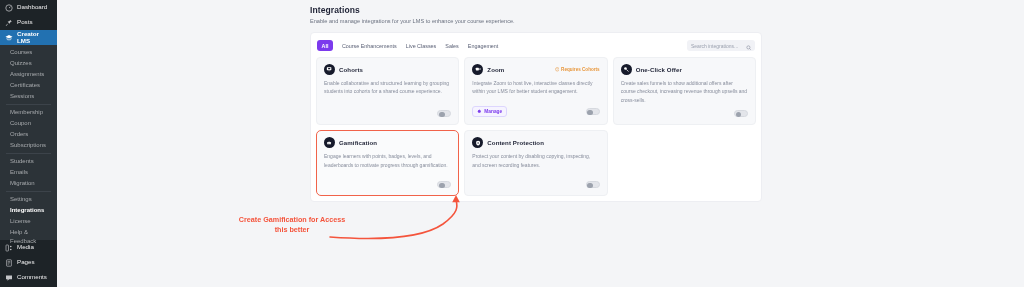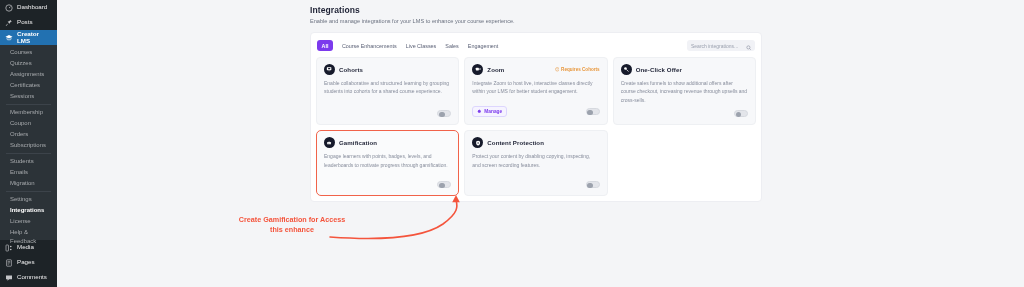--- a/index.html
+++ b/index.html
@@ -382,16 +382,16 @@
     </div>
   </div>
 
   <svg id="annot" viewBox="0 0 1024 287">
     <path d="M330 237 C372 240, 420 240, 443 224 C458 213, 458 207, 456 200" fill="none" stroke="#f4543c" stroke-width="1.6" stroke-linecap="round"></path>
     <path d="M456 195 L452.2 202.2 L459.8 202.2 Z" fill="#f4543c"></path>
   </svg>
 
   <div class="annot-text">
     <div>Create Gamification for Access</div>
-    <div>this enhance</div>
+    <div>this better</div>
   </div>
 
 </div>
 
 </body></html>

